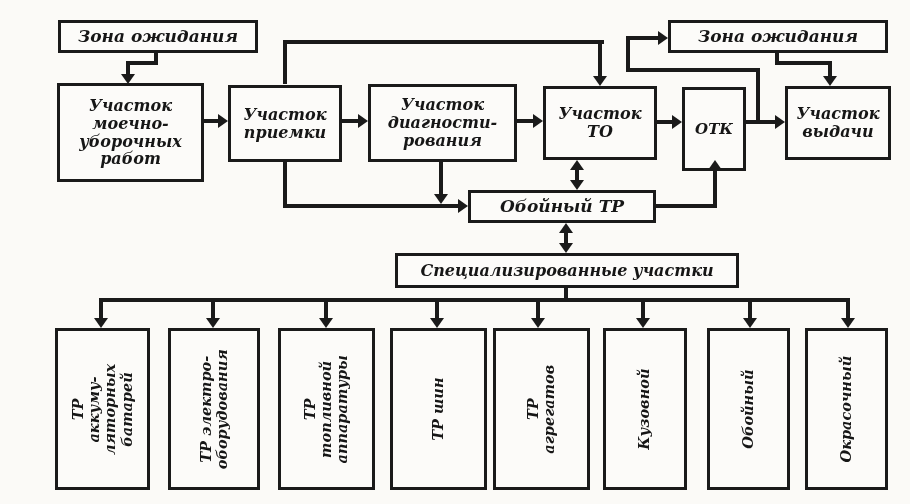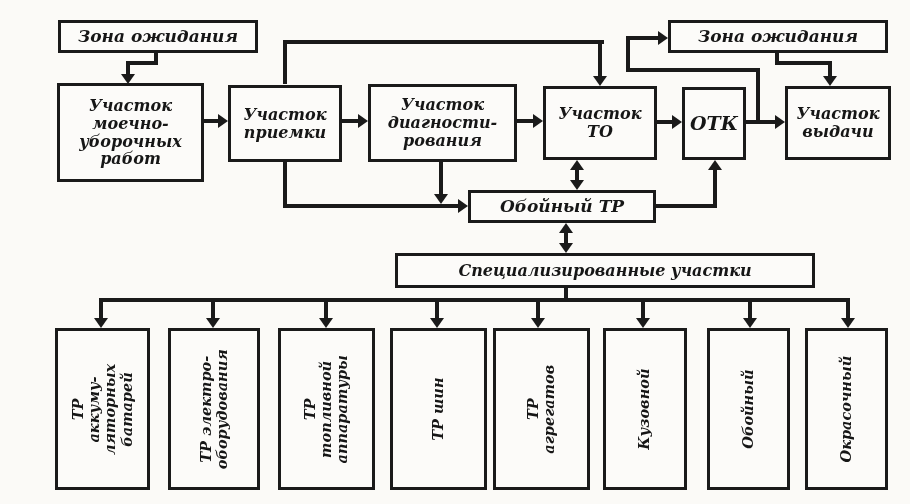--- a/index.html
+++ b/index.html
@@ -42,30 +42,30 @@
   <div class="box" style="left:228px;top:85px;width:114px;height:77px">Участок
 приемки</div>
 
   <div class="box" style="left:368px;top:84px;width:149px;height:78px">Участок
 диагности-
 рования</div>
 
   <div class="box" style="left:543px;top:86px;width:114px;height:74px">Участок
 ТО</div>
 
-  <div class="box" style="left:682px;top:87px;width:64px;height:73px;font-size:19px">ОТК</div>
+  <div class="box" style="left:682px;top:87px;width:64px;height:84px;font-size:15px">ОТК</div>
 
   <div class="box" style="left:668px;top:20px;width:220px;height:33px;font-size:17px">Зона ожидания</div>
 
   <div class="box" style="left:785px;top:86px;width:106px;height:74px">Участок
 выдачи</div>
 
   <div class="box" style="left:468px;top:190px;width:188px;height:33px;font-size:17px">Обойный ТР</div>
 
-  <div class="box" style="left:395px;top:253px;width:420px;height:35px;font-size:16px">Специализированные участки</div>
+  <div class="box" style="left:395px;top:253px;width:344px;height:35px;font-size:16px">Специализированные участки</div>
 
   <div class="box vbox" style="left:55px;top:328px;width:95px;height:162px">
     <span class="vlabel">ТР аккуму-
 ляторных
 батарей</span>
   </div>
   <div class="box vbox" style="left:168px;top:328px;width:92px;height:162px">
     <span class="vlabel">ТР электро-
 оборудования</span>
   </div>

